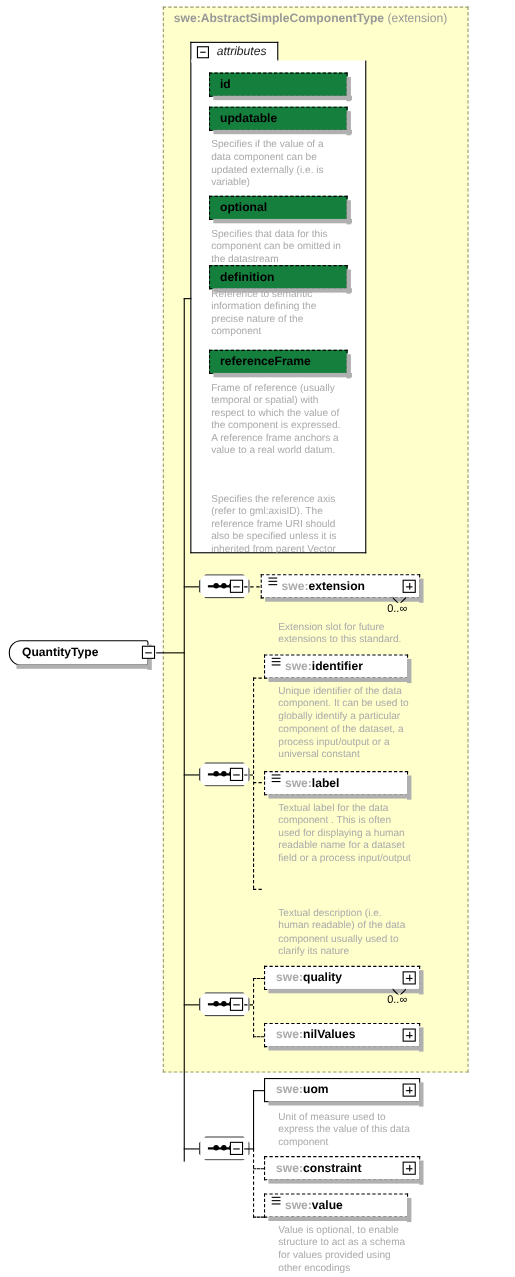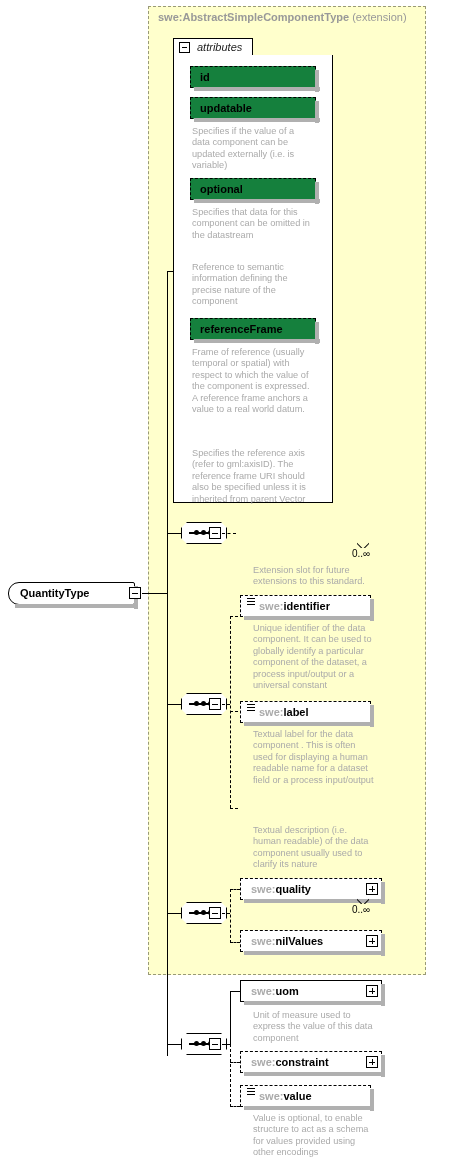--- a/index.html
+++ b/index.html
@@ -335,20 +335,25 @@
 
   <div class="attr" style="top:178px">
     <span class="shadow-r"></span>
     <span class="shadow-b"></span>
     <span class="nm">optional</span>
   </div>
   <div class="doc attr-doc" style="top:207px">Specifies that data for this
 component can be omitted in
 the datastream</div>
 
+  <div class="attr" style="top:241px">
+    <span class="shadow-r"></span>
+    <span class="shadow-b"></span>
+    <span class="nm">definition</span>
+  </div>
   <div class="doc attr-doc" style="top:262px">Reference to semantic
 information defining the
 precise nature of the
 component</div>
 
   <div class="attr" style="top:318px">
     <span class="shadow-r"></span>
     <span class="shadow-b"></span>
     <span class="nm">referenceFrame</span>
   </div>
@@ -383,20 +388,31 @@
     <span class="shadow"></span>
     <span class="body"></span>
     <span class="bar"></span>
     <span class="dot d1"></span>
     <span class="dot d2"></span>
     <span class="dot d3"></span>
   </div>
   <div class="minus-toggle" style="left:209px; top:527px;"></div>
   <div class="ln dash-h" style="left:222px; top:533px; width:14px;"></div>
 
+  <div class="elem optional" style="left:237px; top:522px; width:145px;">
+    <span class="shadow-r"></span>
+    <span class="shadow-b"></span>
+    <span class="seqglyph">
+        <i></i>
+        <i></i>
+        <i></i>
+      </span>
+    <span class="nm"><span class="ns">swe:</span><span>extension</span></span>
+    <span class="plus"></span>
+  </div>
   <div class="repeat-mark" style="left:357px; top:542px;"></div>
   <div class="card" style="left:352px; top:548px;">0..∞</div>
   <div class="doc elem-doc" style="top:565px">Extension slot for future
 extensions to this standard.</div>
 
   <div class="ln h" style="left:167px; top:704px; width:14px;"></div>
   <div class="seq" style="left:181px; top:693px;">
     <span class="shadow"></span>
     <span class="body"></span>
     <span class="bar"></span>

